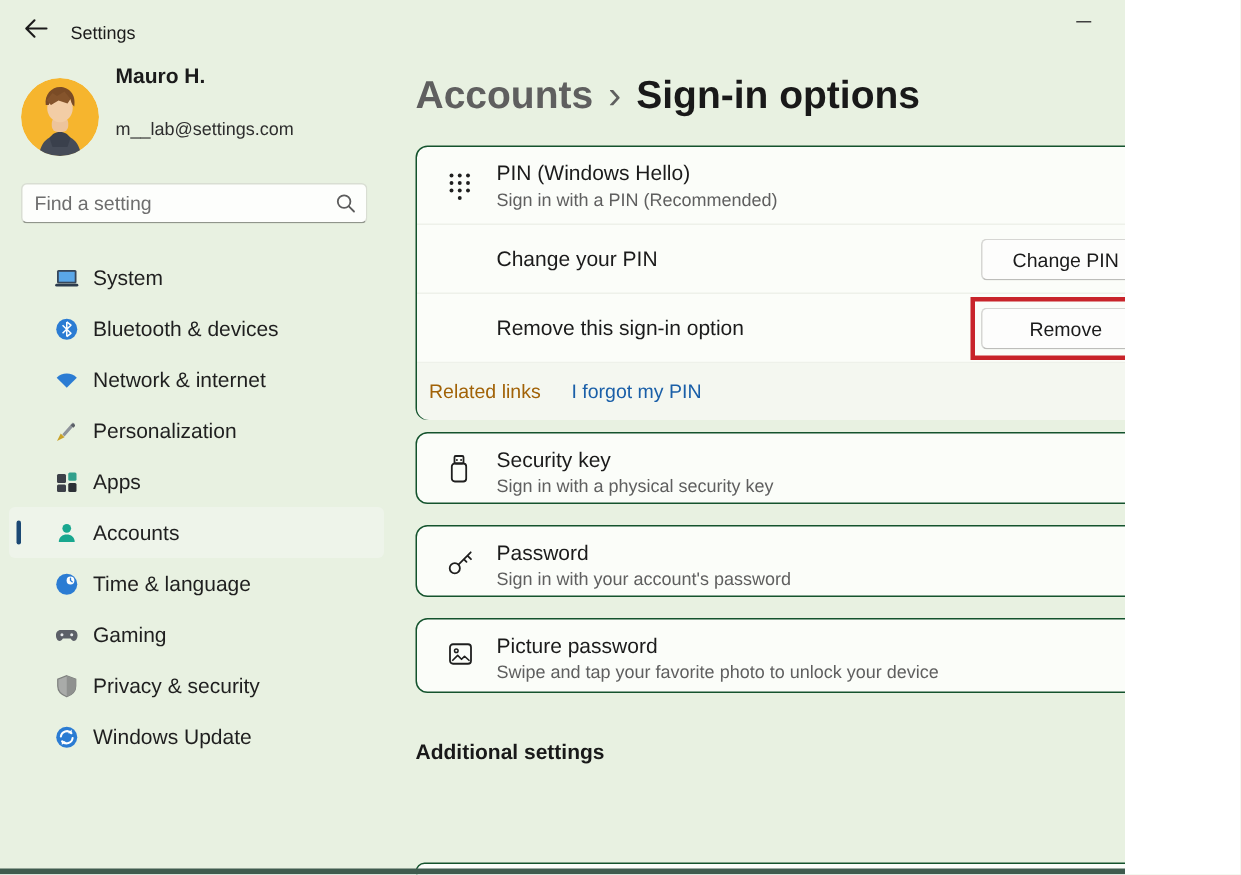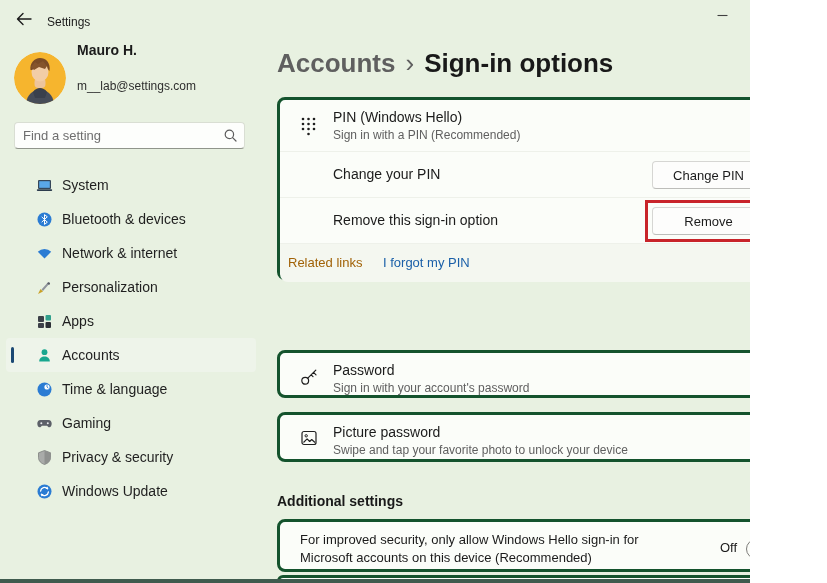--- a/index.html
+++ b/index.html
@@ -30,21 +30,21 @@
   .side-item .slabel { position:absolute; left:56px; font-size:14px; color:#1f1f1f; white-space:nowrap; }
   .side-item.selected { background:#eef4ea; }
   .accent-bar { position:absolute; left:5px; top:9px; width:3px; height:16px; background:#1b4874; border-radius:2px; }
 
   
   .breadcrumb { position:absolute; left:277px; top:48px; font-size:26px; font-weight:600; }
   .breadcrumb .bc-parent { color:#5f5f5f; cursor:pointer; }
   .breadcrumb .bc-sep { color:#5f5f5f; margin:0 10px; font-weight:400; }
   .breadcrumb .bc-current { color:#191919; }
 
-  .card { position:absolute; left:277px; width:528px; background:#fbfdf9; border:3px solid #14532d; border-radius:8px; }
+  .card { position:absolute; left:277px; width:528px; background:#fbfdf9; border:1px solid #14532d; border-radius:8px; }
   .pin-card { top:97px; height:183px; }
   .pin-header { position:relative; height:51px; cursor:pointer; }
   .pin-header .cicon { position:absolute; left:19px; top:15px; }
   .ctitle { font-size:14px; color:#1b1b1b; }
   .csub { font-size:12px; color:#5f5f5f; margin-top:3px; }
   .card-text { position:absolute; left:53px; top:9px; }
   .chev { position:absolute; right:16px; top:50%; transform:translateY(-50%); }
 
   .pin-row { position:relative; height:46px; border-top:1px solid #eef1ea; }
   .row-label { position:absolute; left:53px; top:14px; font-size:14px; color:#1b1b1b; }
@@ -275,20 +275,38 @@
       <button class="win-btn">Remove</button>
       <div class="annotation-box"></div>
     </div>
 
     <div class="pin-footer">
       <span class="rl-label">Related links</span>
       <span class="rl-link">I forgot my PIN</span>
     </div>
   </div>
 
+  <div class="card collapsed-card sec-card">
+    <span class="cicon">
+      <svg width="18" height="22" viewBox="0 0 18 22">
+          <rect x="6" y="2" width="6" height="5" rx="0.8" fill="none" stroke="#1f1f1f" stroke-width="1.2"></rect>
+          <rect x="4.2" y="7" width="9.6" height="12" rx="2" fill="none" stroke="#1f1f1f" stroke-width="1.2"></rect>
+          <path d="M7.6 4v1.4M10.4 4v1.4" stroke="#1f1f1f" stroke-width="1"></path>
+        </svg>
+    </span>
+    <div class="card-text">
+      <div class="ctitle">Security key</div>
+      <div class="csub">Sign in with a physical security key</div>
+    </div>
+    <span class="chev">
+      <svg width="13" height="8" viewBox="0 0 13 8">
+          <path d="M1 1.5L6.5 6.5 12 1.5" fill="none" stroke="#5a5a5a" stroke-width="1.3" stroke-linecap="round" stroke-linejoin="round"></path>
+        </svg>
+    </span>
+  </div>
 
   <div class="card collapsed-card pwd-card">
     <span class="cicon">
       <svg width="21" height="21" viewBox="0 0 21 21">
           <circle cx="6.2" cy="14.8" r="3.4" fill="none" stroke="#1f1f1f" stroke-width="1.2"></circle>
           <path d="M8.8 12.2L16.8 4.2M14.6 6.4l2.4 2.4M12.2 8.8l1.8 1.8" fill="none" stroke="#1f1f1f" stroke-width="1.2" stroke-linecap="round"></path>
         </svg>
     </span>
     <div class="card-text">
       <div class="ctitle">Password</div>
@@ -315,28 +333,18 @@
     </div>
     <span class="chev">
       <svg width="13" height="8" viewBox="0 0 13 8">
           <path d="M1 1.5L6.5 6.5 12 1.5" fill="none" stroke="#5a5a5a" stroke-width="1.3" stroke-linecap="round" stroke-linejoin="round"></path>
         </svg>
     </span>
   </div>
 
   <div class="section-heading">Additional settings</div>
 
-  <div class="card toggle-card">
-    <div class="toggle-text">
-      <div>For improved security, only allow Windows Hello sign-in for</div>
-      <div>Microsoft accounts on this device (Recommended)</div>
-    </div>
-    <span class="toggle-state">Off</span>
-    <div class="toggle">
-      <div class="knob"></div>
-    </div>
-  </div>
 
   <div class="card next-card-sliver"></div>
   <div class="bottom-edge"></div>
   <div class="scrollbar"></div>
 
 </div>
 
 </body></html>

